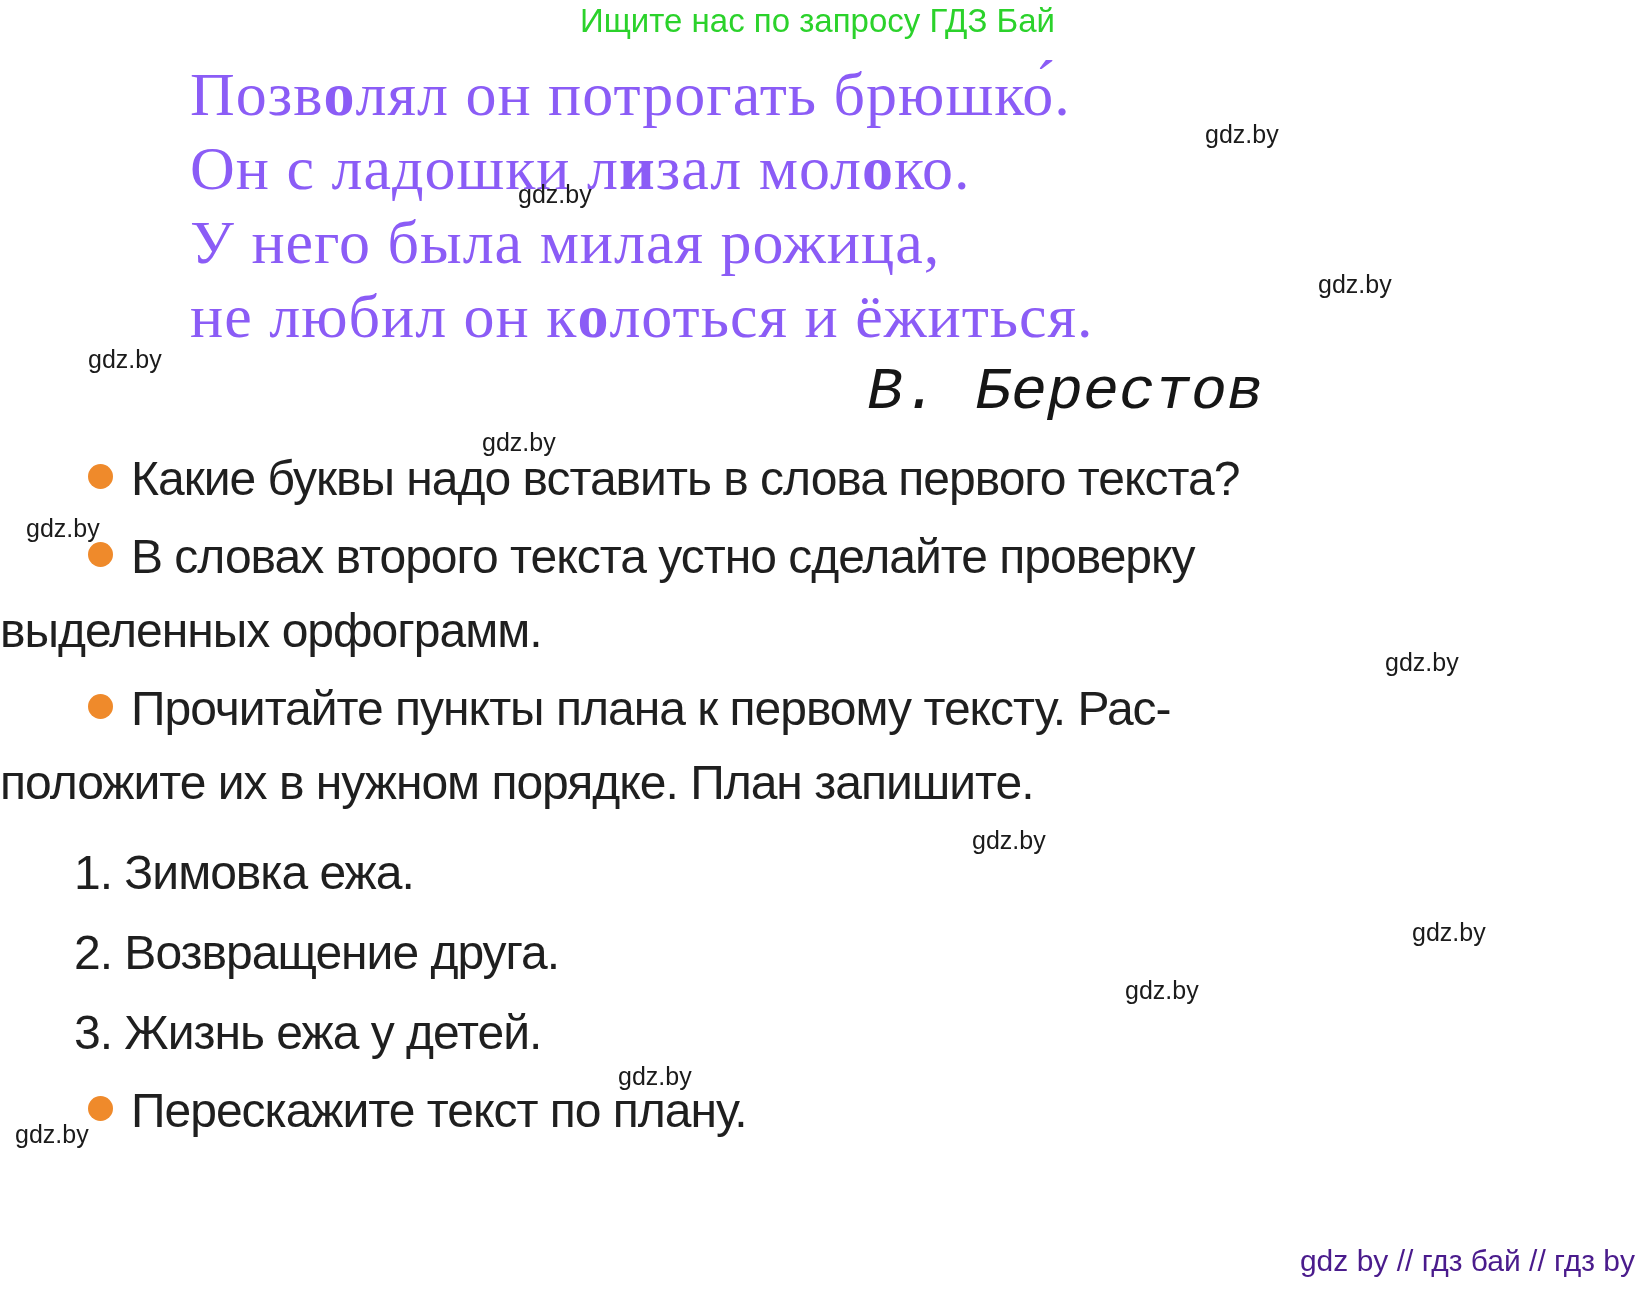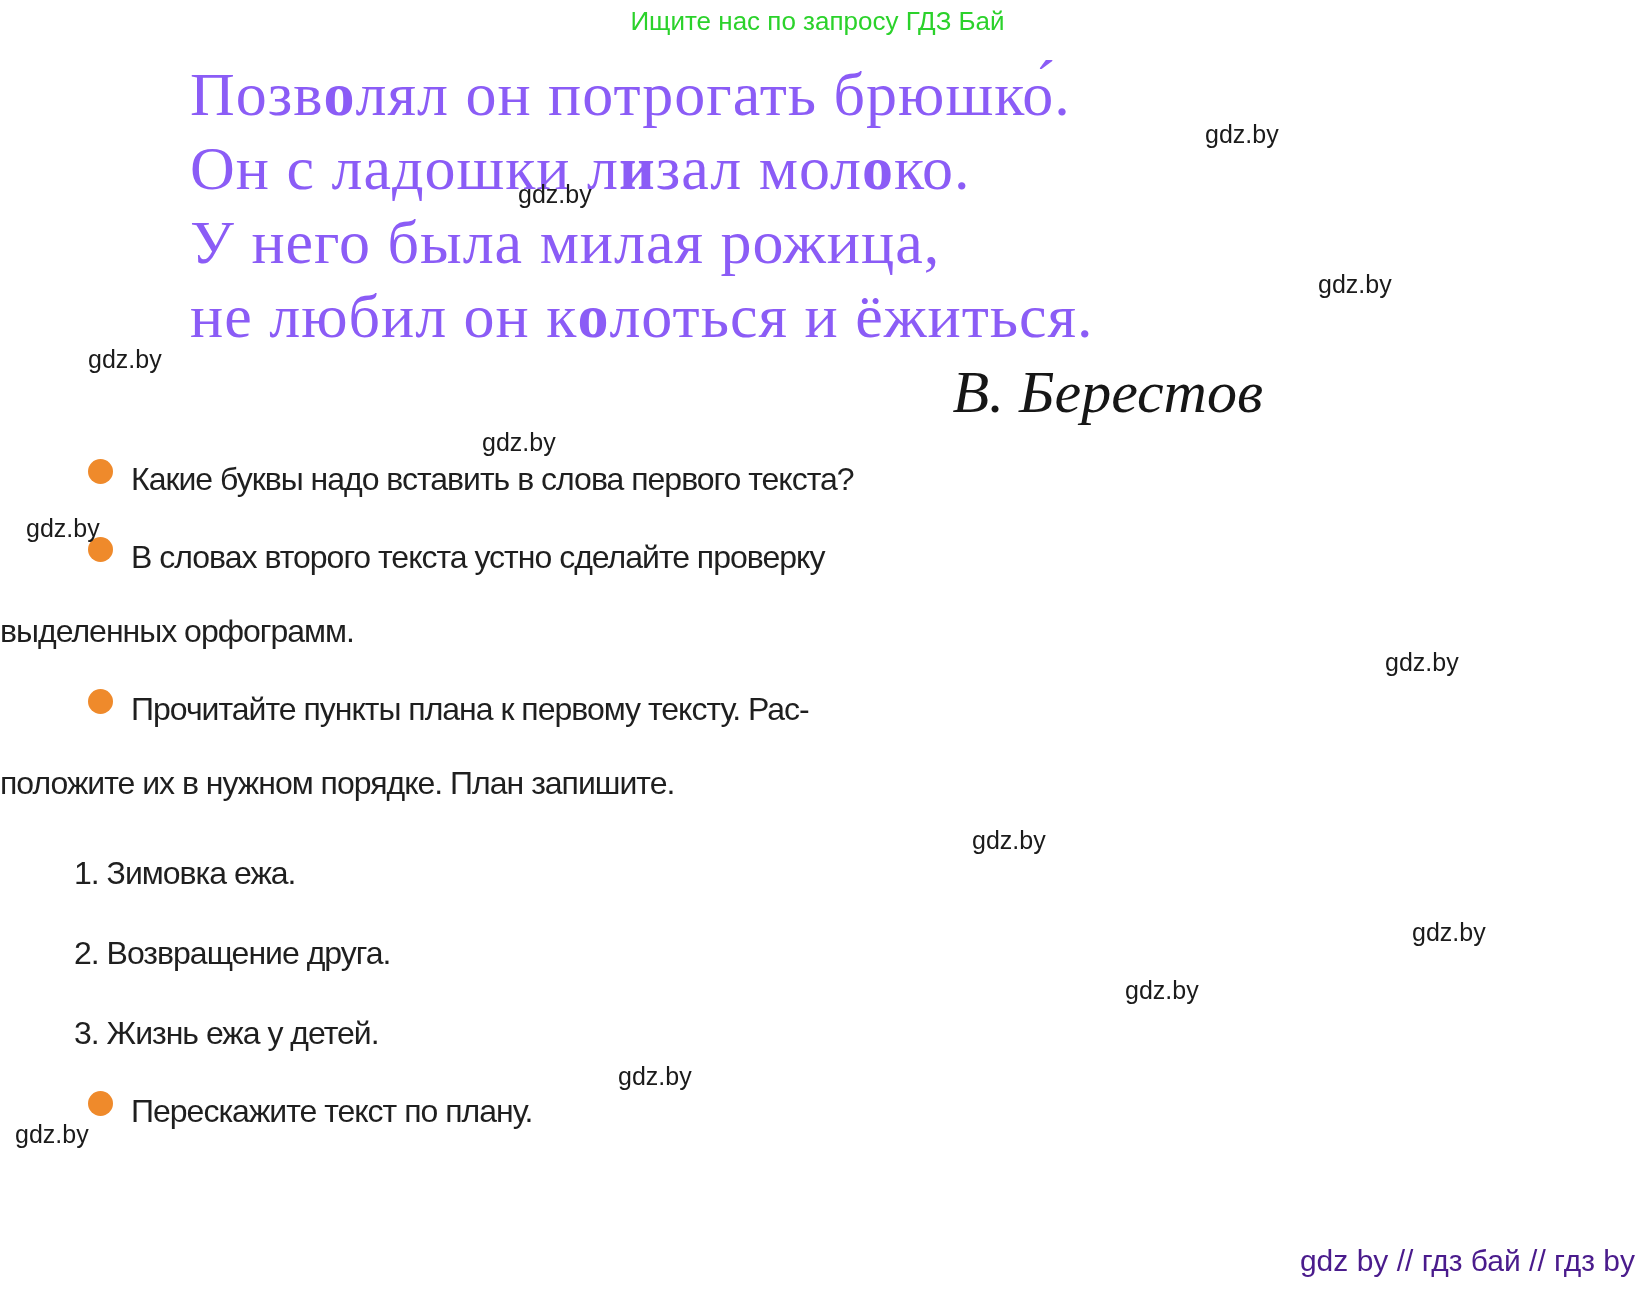--- a/index.html
+++ b/index.html
@@ -13,21 +13,21 @@
     position: relative;
     overflow: hidden;
     font-family: "Liberation Sans", sans-serif;
     color: var(--ink, #1c1c1c);
   }
 
   
   .promo-header {
     padding-top: 5px;
     text-align: center;
-    font-size: 26px;
+    font-size: 33px;
     line-height: 32px;
     color: var(--green, #2bd22b);
   }
 
   
   .poem {
     margin-top: 20px;
     margin-left: 190px;
     font-family: "Liberation Serif", serif;
     font-size: 62px;
@@ -35,31 +35,31 @@
     color: #8b5cf6;
     letter-spacing: 1px;
   }
   .poem .hl {
     font-weight: 700;
   }
   .attribution {
     margin-top: 4px;
     margin-right: 372px;
     text-align: right;
-    font-family: Liberation Serif, serif;
+    font-family: Liberation Mono, monospace;
     font-style: italic;
     font-size: 60px;
     line-height: 70px;
     color: #161616;
   }
 
   
   .tasks {
     margin-top: 18px;
-    font-size: 32px;
+    font-size: 48px;
     line-height: 52px;
     letter-spacing: -1px;
     color: #1f1f1f;
   }
   .task-first {
     padding-left: 88px;
     margin-top: 26px;
     white-space: nowrap;
   }
   .task-cont {

